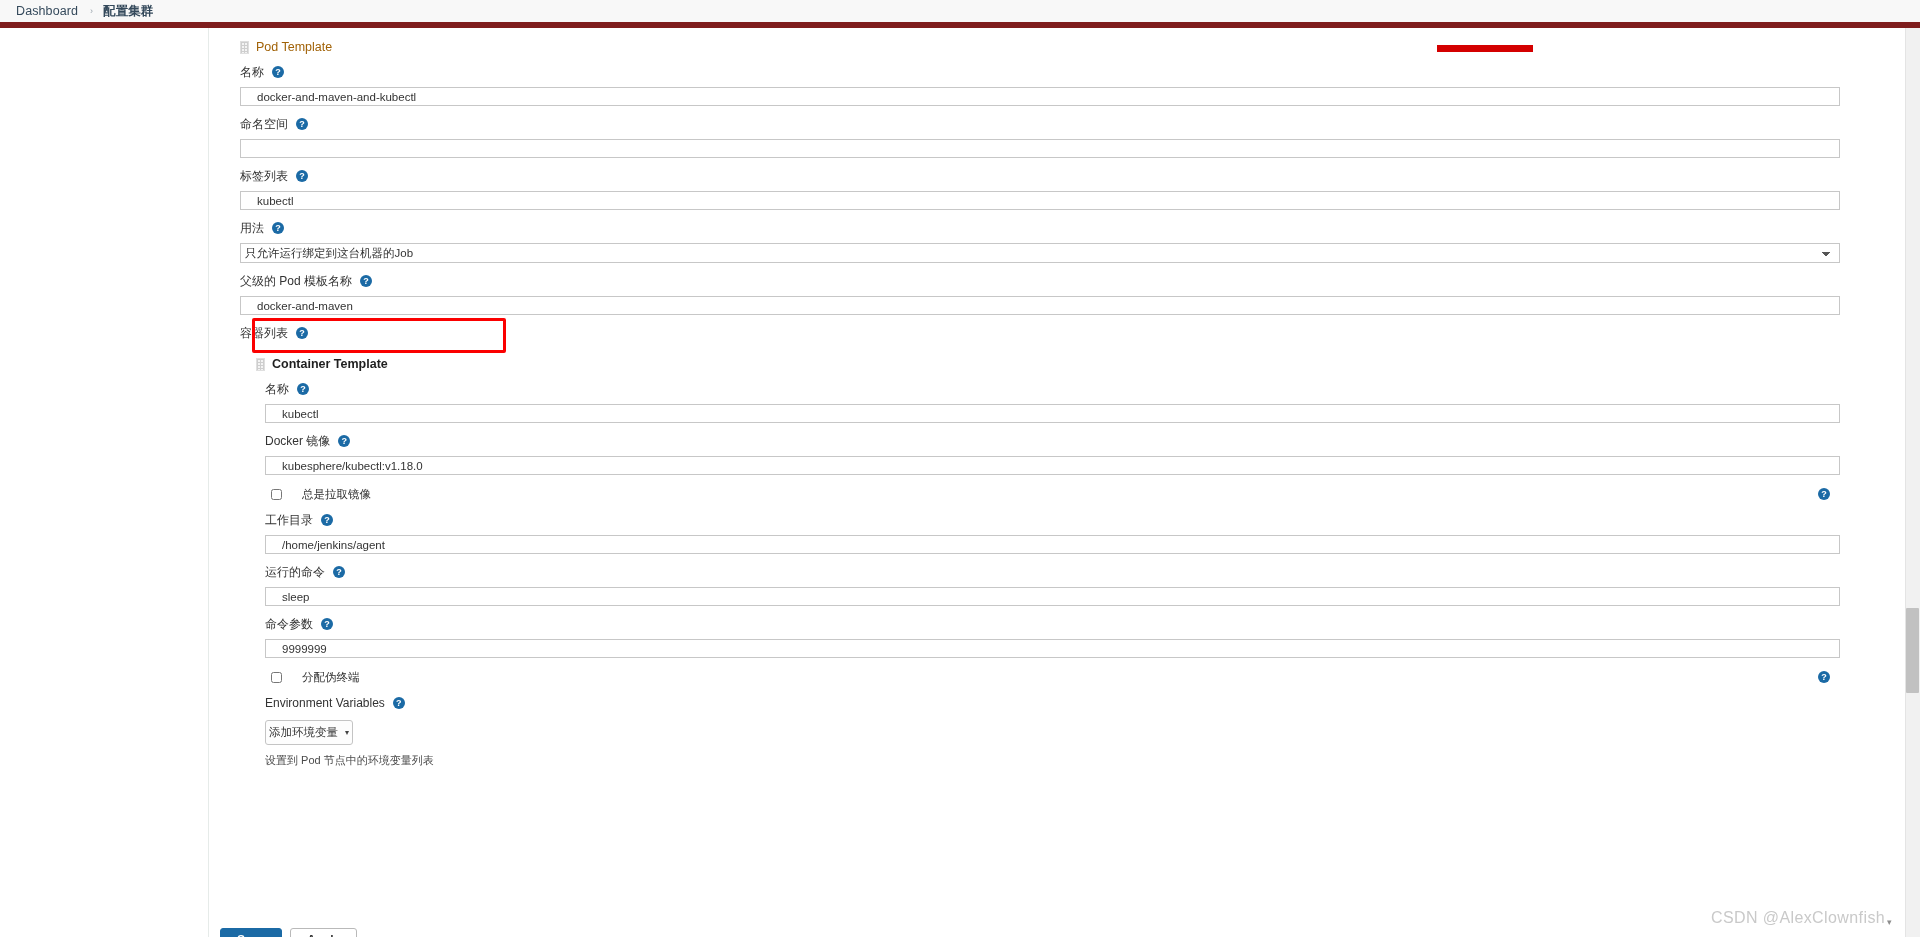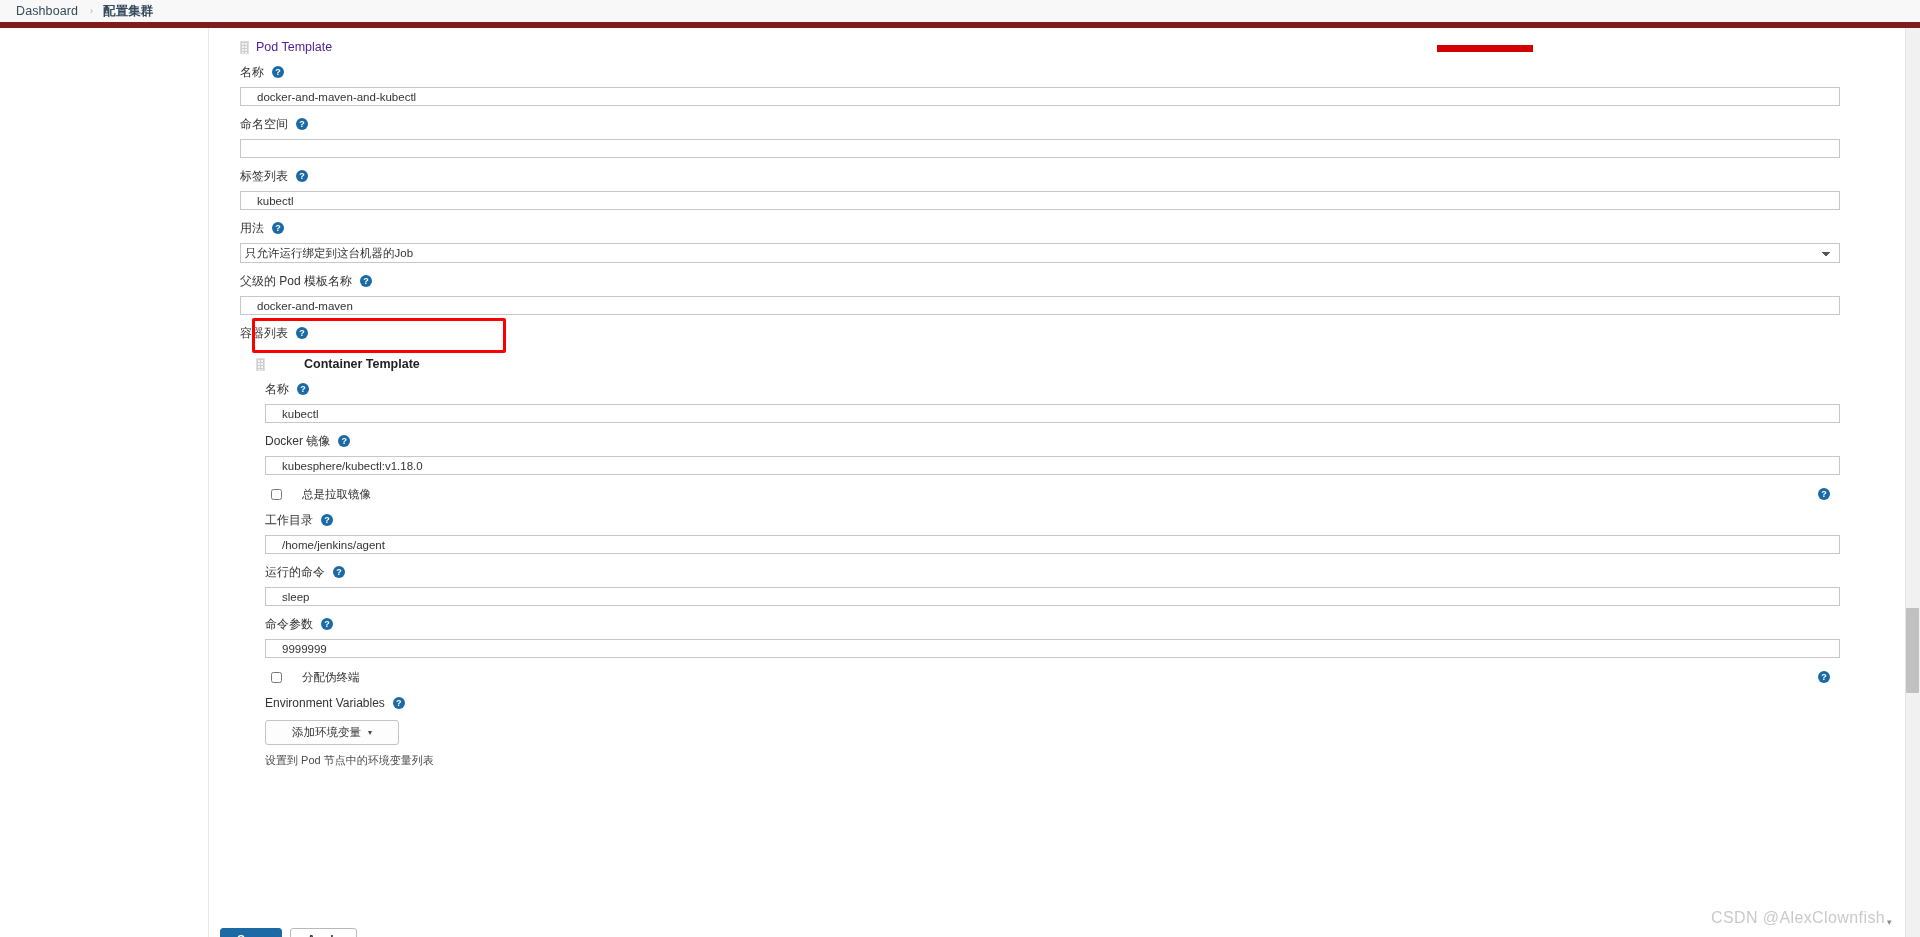--- a/index.html
+++ b/index.html
@@ -76,24 +76,24 @@
     z-index: 6;
   }
 
   
   .pod-block { position: absolute; left: 30px; top: 12px; width: 1600px; }
 
   .section-head {
     display: flex;
     align-items: center;
     font-size: 12.5px;
-    color: #4c1d95;
+    color: #a16207;
     margin-bottom: 6px;
   }
-  .section-head.bold { font-weight: bold; color: #1f1f1f; gap: 32px; }
+  .section-head.bold { font-weight: bold; color: #1f1f1f; }
   .grip {
     width: 9px; height: 13px;
     margin-right: 7px;
     background:
       repeating-linear-gradient(to bottom, #c9c9c9 0 1px, transparent 1px 3px),
       repeating-linear-gradient(to right, #c9c9c9 0 1px, transparent 1px 3px);
     background-color: #f3f3f3;
     border: 1px solid #dcdcdc;
     opacity: .9;
     flex: none;
@@ -191,21 +191,21 @@
   .checkrow .far-help {
     position: absolute;
     right: 10px;
     top: 1px;
   }
 
   .btn-dropdown {
     margin-top: 8px;
     display: inline-flex;
     align-items: center;
-    padding: 4px 26px;
+    padding: 4px 3px;
     font-size: 11.5px;
     color: #333;
     background: #fdfdfd;
     border: 1px solid #c4c4c4;
     border-radius: 3px;
     cursor: pointer;
   }
   .btn-dropdown .caret {
     margin-left: 7px;
     font-size: 8px;

